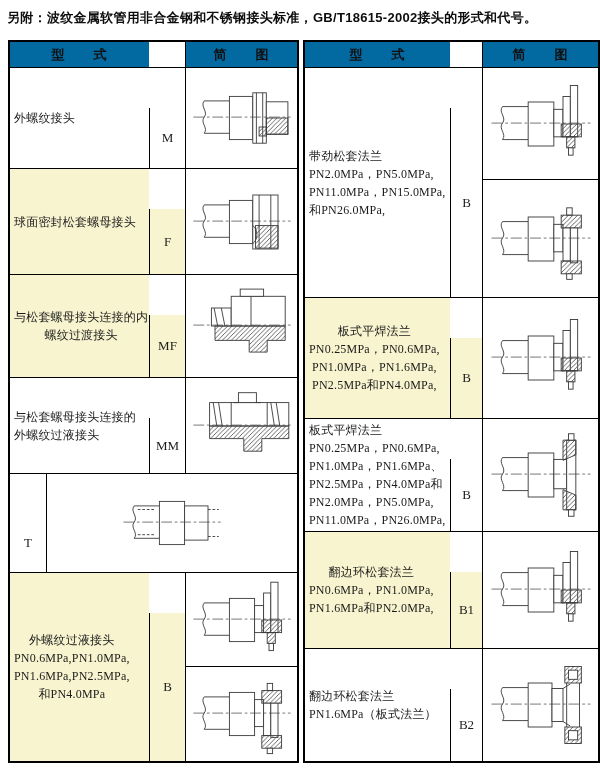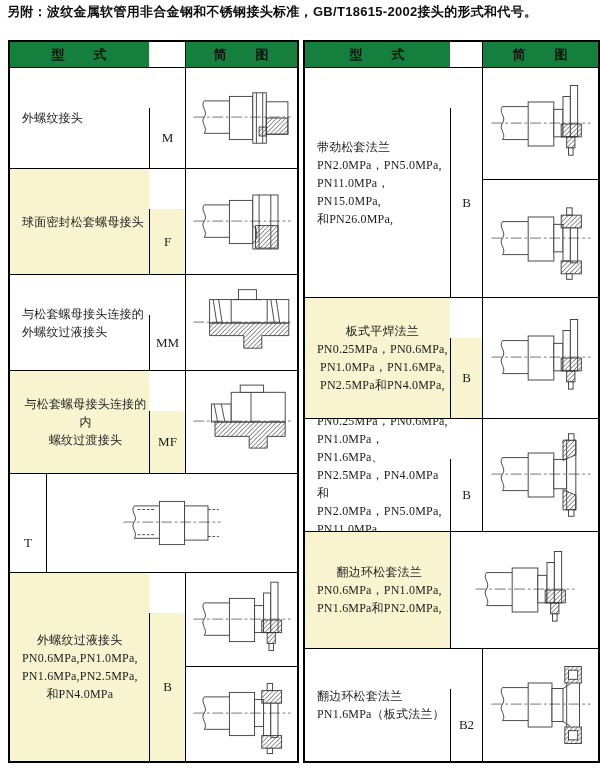--- a/index.html
+++ b/index.html
@@ -2,41 +2,41 @@
 <html><head>
 <meta charset="utf-8">
 <style>
   html,body{margin:0;padding:0;}
   body{
     width:600px;height:768px;background:#ffffff;position:relative;
     font-family:"Liberation Serif","DejaVu Serif",serif;color:#1b1b1b;
     -webkit-font-smoothing:antialiased;
   }
   .title{
-    position:absolute;left:7px;top:3px;width:590px;
+    position:absolute;left:7px;top:9px;width:590px;
     font-family:"Liberation Sans","DejaVu Sans",sans-serif;
     font-weight:bold;font-size:13px;letter-spacing:.3px;color:#0d0d0d;
   }
   .tables{position:absolute;left:8px;top:40px;display:flex;gap:4px;}
   .tbl{border:2px solid #000;background:#fff;}
   .tbl-left{width:287px;}
   .tbl-right{width:293px;}
   .row{display:flex;}
   .row + .row{border-top:1px solid #000;}
   .c{box-sizing:border-box;overflow:hidden;}
   .c + .c{border-left:1px solid #000;}
   
   .tbl-left  .c-type{width:139px;} .tbl-left  .c-code{width:36px;} .tbl-left  .c-diag{flex:1;}
   .tbl-right .c-type{width:145px;} .tbl-right .c-code{width:32px;} .tbl-right .c-diag{flex:1;}
-  .c-type{display:flex;align-items:center;padding-left:12px;}
+  .c-type{display:flex;align-items:center;padding-left:4px;}
   .c-type .txt{white-space:pre-line;font-size:12px;line-height:18px;letter-spacing:.2px;}
   .c-code{display:flex;align-items:center;justify-content:center;font-size:13px;margin-top:40px;}
   .c-diag{display:flex;align-items:center;justify-content:center;background:#fff;flex-direction:column;padding:0;font-family:Liberation Mono, monospace;}
   .hdr .c{
-    background:#15803d;display:flex;align-items:center;justify-content:center;
+    background:#0369a1;display:flex;align-items:center;justify-content:center;
     padding-left:0;font-size:13px;font-weight:bold;letter-spacing:1px;color:#111;
   }
   .hl{background:#f7f4cf;text-align:center;}
   .sub{width:100%;display:flex;align-items:center;justify-content:center;}
   .sub + .sub{border-top:1px solid #000;}
   svg.diag{display:block;}
   .sym-hidden{position:absolute;width:0;height:0;overflow:hidden;}
 </style>
 </head>
 <body>
@@ -202,42 +202,42 @@
           <span class="txt">球面密封松套螺母接头</span>
         </div>
       <div class="c c-code hl">F</div>
       <div class="c c-diag">
         <svg class="diag" width="108" height="88" viewBox="0 0 120 92">
             <use href="#sym-f"></use>
           </svg>
       </div>
     </div>
 
+    <div class="row" style="height:102px">
+      <div class="c c-type hl">
+          <span class="txt">与松套螺母接头连接的内
+螺纹过渡接头</span>
+        </div>
+      <div class="c c-code hl">MF</div>
+      <div class="c c-diag">
+        <svg class="diag" width="108" height="88" viewBox="0 0 120 92">
+            <use href="#sym-mf"></use>
+          </svg>
+      </div>
+    </div>
+
     <div class="row" style="height:95px">
       <div class="c c-type">
           <span class="txt">与松套螺母接头连接的
 外螺纹过液接头</span>
         </div>
       <div class="c c-code">MM</div>
       <div class="c c-diag">
         <svg class="diag" width="108" height="88" viewBox="0 0 120 92">
             <use href="#sym-mm"></use>
-          </svg>
-      </div>
-    </div>
-
-    <div class="row" style="height:102px">
-      <div class="c c-type hl">
-          <span class="txt">与松套螺母接头连接的内
-螺纹过渡接头</span>
-        </div>
-      <div class="c c-code hl">MF</div>
-      <div class="c c-diag">
-        <svg class="diag" width="108" height="88" viewBox="0 0 120 92">
-            <use href="#sym-mf"></use>
           </svg>
       </div>
     </div>
 
     <div class="row" style="height:98px">
       <div class="c c-code">T</div>
       <div class="c c-diag">
         <svg class="diag" width="108" height="88" viewBox="0 0 120 92">
             <use href="#sym-t"></use>
           </svg>
@@ -327,20 +327,21 @@
           </svg>
       </div>
     </div>
 
     <div class="row" style="height:116px">
       <div class="c c-type hl">
           <span class="txt">翻边环松套法兰
 PN0.6MPa，PN1.0MPa,
 PN1.6MPa和PN2.0MPa,</span>
         </div>
+      <div class="c c-code hl">B1</div>
       <div class="c c-diag">
         <svg class="diag" width="110" height="90" viewBox="0 0 120 92">
             <use href="#sym-flange-up"></use>
           </svg>
       </div>
     </div>
 
     <div class="row" style="height:112px">
       <div class="c c-type">
           <span class="txt">翻边环松套法兰

